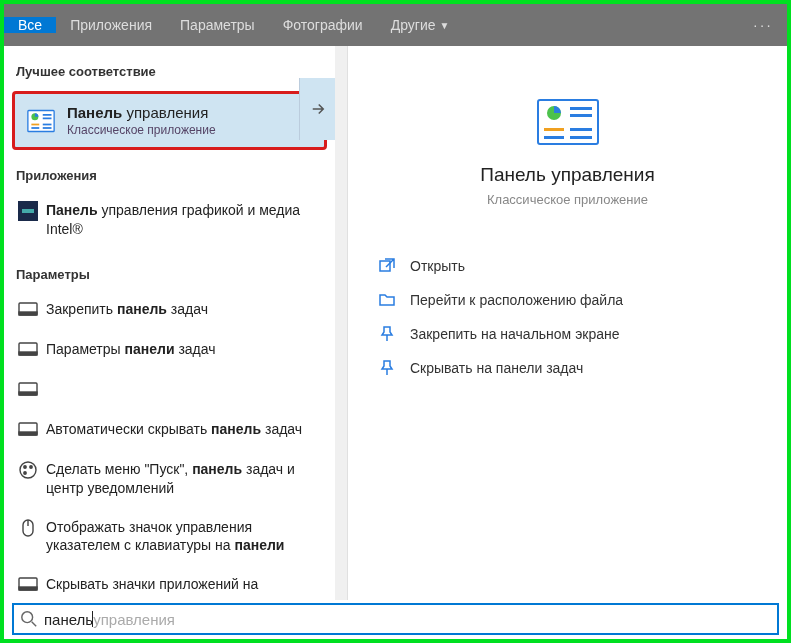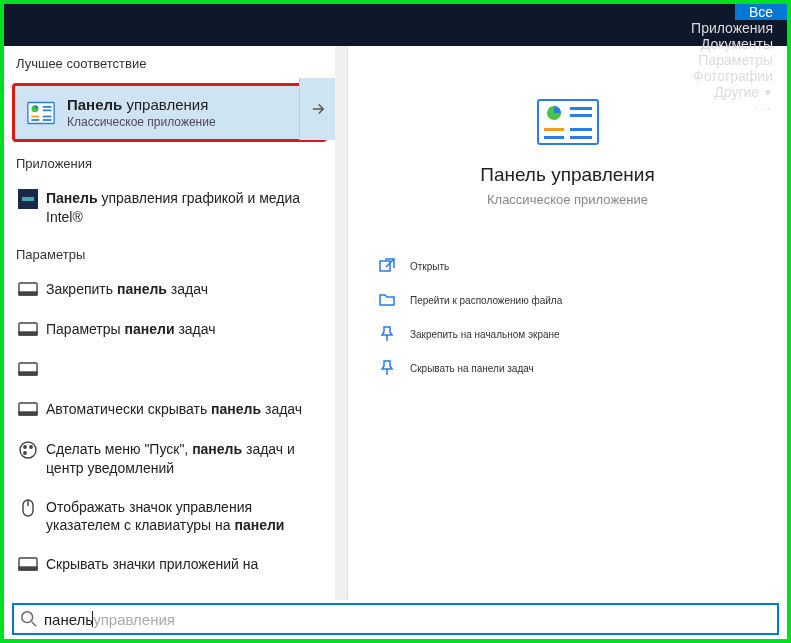--- a/index.html
+++ b/index.html
@@ -1,32 +1,32 @@
 <!DOCTYPE html>
 <html><head>
 <meta charset="utf-8">
 <style>
 * { margin: 0; padding: 0; box-sizing: border-box; font-family: 'Segoe UI', Tahoma, sans-serif; }
 body { width: 791px; height: 643px; border: 4px solid #00e020; background: #fff; overflow: hidden; position: relative; }
 
-.tabbar { height: 42px; background: #0f172a; display: flex; align-items: flex-end; color: #fff; font-size: 14px; flex-direction: column; }
+.tabbar { height: 42px; background: #737373; display: flex; align-items: center; color: #fff; font-size: 14px; }
 .tabbar .tab { padding: 0 14px; display: flex; align-items: center; cursor: pointer; color: #ddd; }
 .tabbar .tab.active { background: #0078d4; color: #fff; }
 .tabbar .spacer { flex: 1; }
 .tabbar .feedback { padding: 0 14px; display: flex; align-items: center; color: #ddd; }
 .tabbar .more { padding: 0 14px; display: flex; align-items: center; gap: 4px; color: #ddd; }
 .chev { font-size: 10px; margin-left: 4px; }
 
 .content { display: flex; height: 554px; }
 
 .left { width: 344px; position: relative; overflow-y: hidden; border-right: 1px solid #e0e0e0; }
 .scrollgutter { position: absolute; right: 0; top: 0; bottom: 0; width: 12px; background: #f0f0f0; }
 .left-inner { position: absolute; left: 0; right: 12px; top: 0; }
 
-.section-head { padding: 10px 12px 8px; font-size: 13px; font-weight: 400; color: #333; }
+.section-head { padding: 10px 12px 8px; font-size: 13px; font-weight: 700; color: #333; margin-top: 8px; }
 
 .best-match { margin: 4px 8px; border: 3px solid #d81c1c; border-radius: 4px; background: #cfe4f2; display: flex; align-items: center; padding: 10px 12px; gap: 12px; }
 .best-match .cp-icon { width: 28px; height: 28px; flex-shrink: 0; }
 .best-match .txt { flex: 1; }
 .best-match .title { font-size: 15px; color: #222; }
 .best-match .sub { font-size: 12px; color: #546; margin-top: 2px; }
 
 .arrow-btn { position: absolute; right: 0; top: 32px; width: 36px; height: 62px; background: #cfe4f2; display: flex; align-items: center; justify-content: center; border-left: 1px solid #bcd; }
 .arrow-btn svg { width: 18px; height: 18px; stroke: #555; }
 
@@ -34,38 +34,37 @@
 .list-item .ico { width: 20px; height: 20px; flex-shrink: 0; display: flex; align-items: center; justify-content: center; }
 .list-item .label { font-size: 14px; color: #222; line-height: 1.35; flex: 1; padding-right: 8px; }
 .list-item .label b { font-weight: 700; }
 
 .right { flex: 1; padding: 52px 28px 0; }
 .preview-icon-wrap { display: flex; justify-content: center; margin-bottom: 18px; }
 .preview-icon { width: 64px; height: 48px; }
 .preview-title { text-align: center; font-size: 19px; font-weight: 400; color: #222; margin-bottom: 6px; }
 .preview-sub { text-align: center; font-size: 13px; color: #888; margin-bottom: 42px; }
 
-.action { display: flex; align-items: center; gap: 14px; padding: 8px 2px; font-size: 10px; color: #333; cursor: pointer; text-align: right; }
+.action { display: flex; align-items: center; gap: 14px; padding: 8px 2px; font-size: 14px; color: #333; cursor: pointer; text-align: right; }
 .action .aico { width: 18px; height: 18px; display: flex; align-items: center; justify-content: center; }
 
 .searchbar { position: absolute; left: 8px; right: 8px; bottom: 4px; height: 32px; border: 2px solid #0078d4; background: #fff; display: flex; align-items: center; padding: 0 6px; }
 .searchbar .sico { width: 18px; height: 18px; margin-right: 6px; }
 .searchbar .typed { font-size: 15px; color: #222; }
 .searchbar .hint { font-size: 15px; color: #aaa; }
 .caret { display: inline-block; width: 1px; height: 16px; background: #222; vertical-align: middle; margin-left: -1px; }
 
 .dot-menu { letter-spacing: 2px; }
 </style>
 </head>
 <body>
 
 <div class="tabbar">
   <div class="tab active">Все</div>
   <div class="tab">Приложения</div>
-  <div class="tab">Документы</div>
   <div class="tab">Параметры</div>
   <div class="tab">Фотографии</div>
   <div class="tab">
     <span>Другие</span>
       <span class="chev">▼</span>
   </div>
   <div class="spacer"></div>
   <div class="more dot-menu">···</div>
 </div>
 

